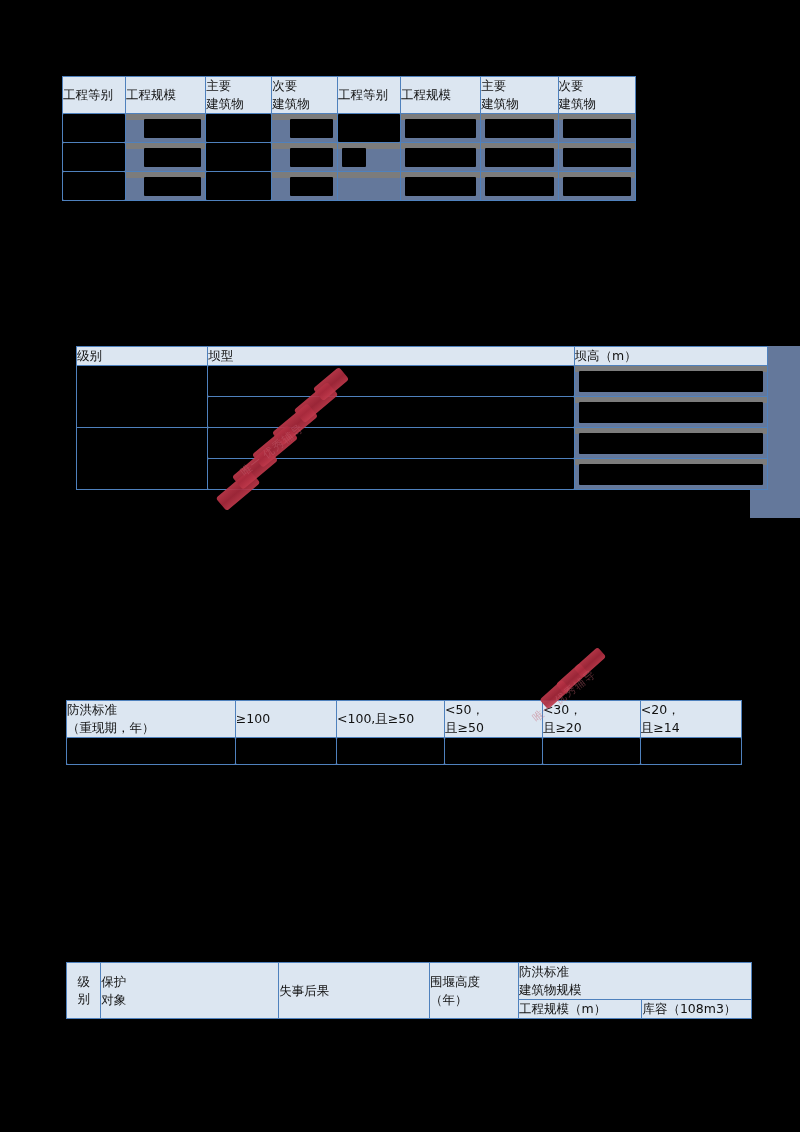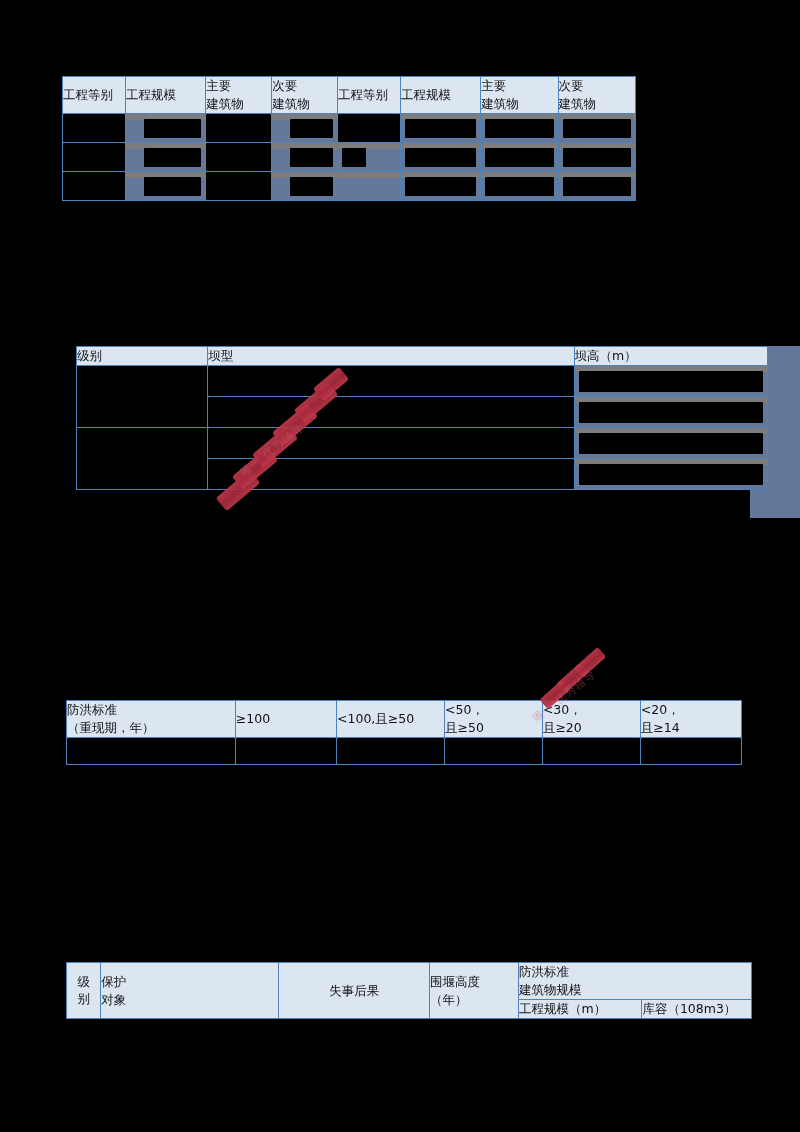--- a/index.html
+++ b/index.html
@@ -37,21 +37,21 @@
     overflow: hidden;
   }
   .hdr {
     background: #DCE6F1;
     color: #111111;
     font-size: 12.5px;
     line-height: 1.45;
     padding: 5px 7px;
     text-align: left;
   }
-  .hdr.center { text-align: center; }
+  .hdr.center { }
   .hdr .ln { display: block; white-space: nowrap; }
 
   
   .body-cell {
     background: #64789B;
     position: relative;
     height: 28px;
   }
   .body-cell .strip {
     position: absolute;

